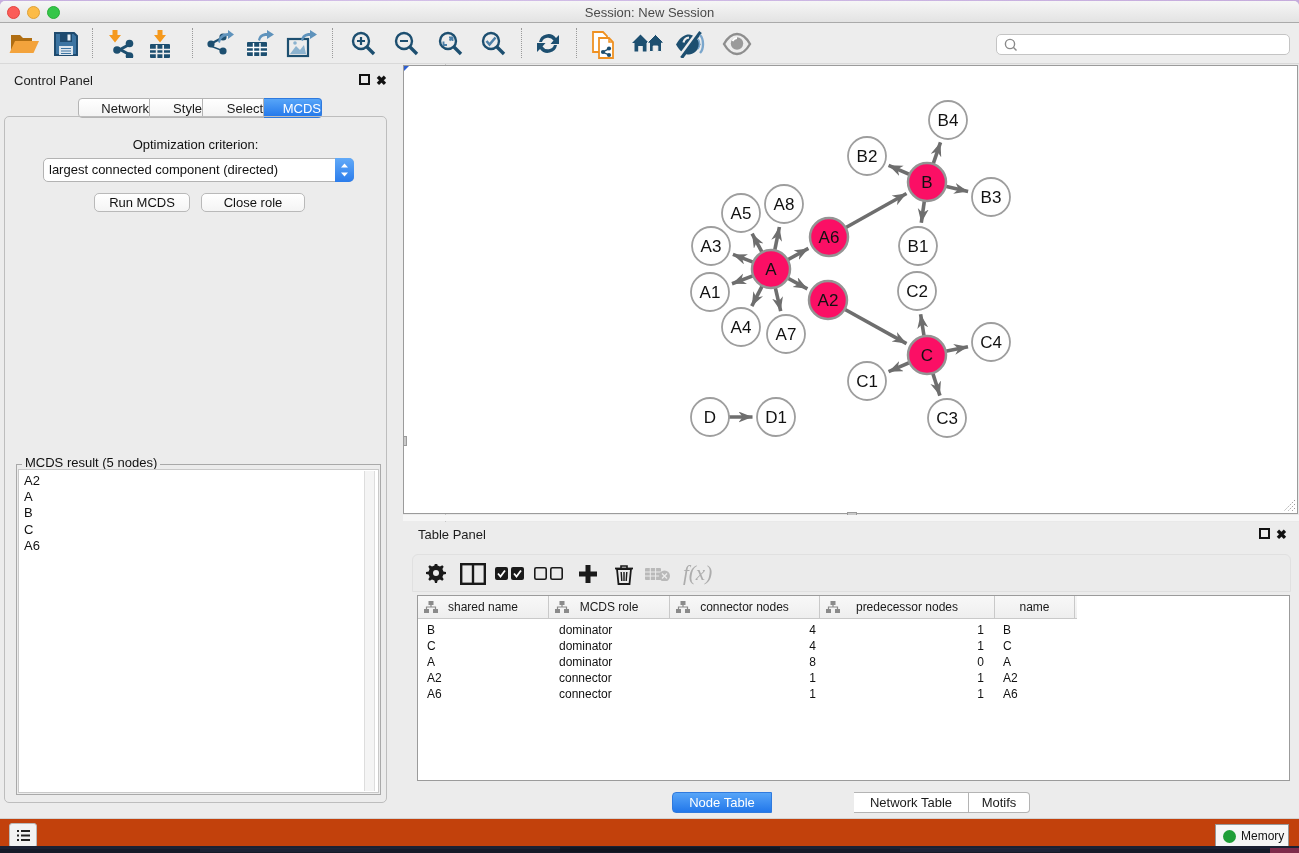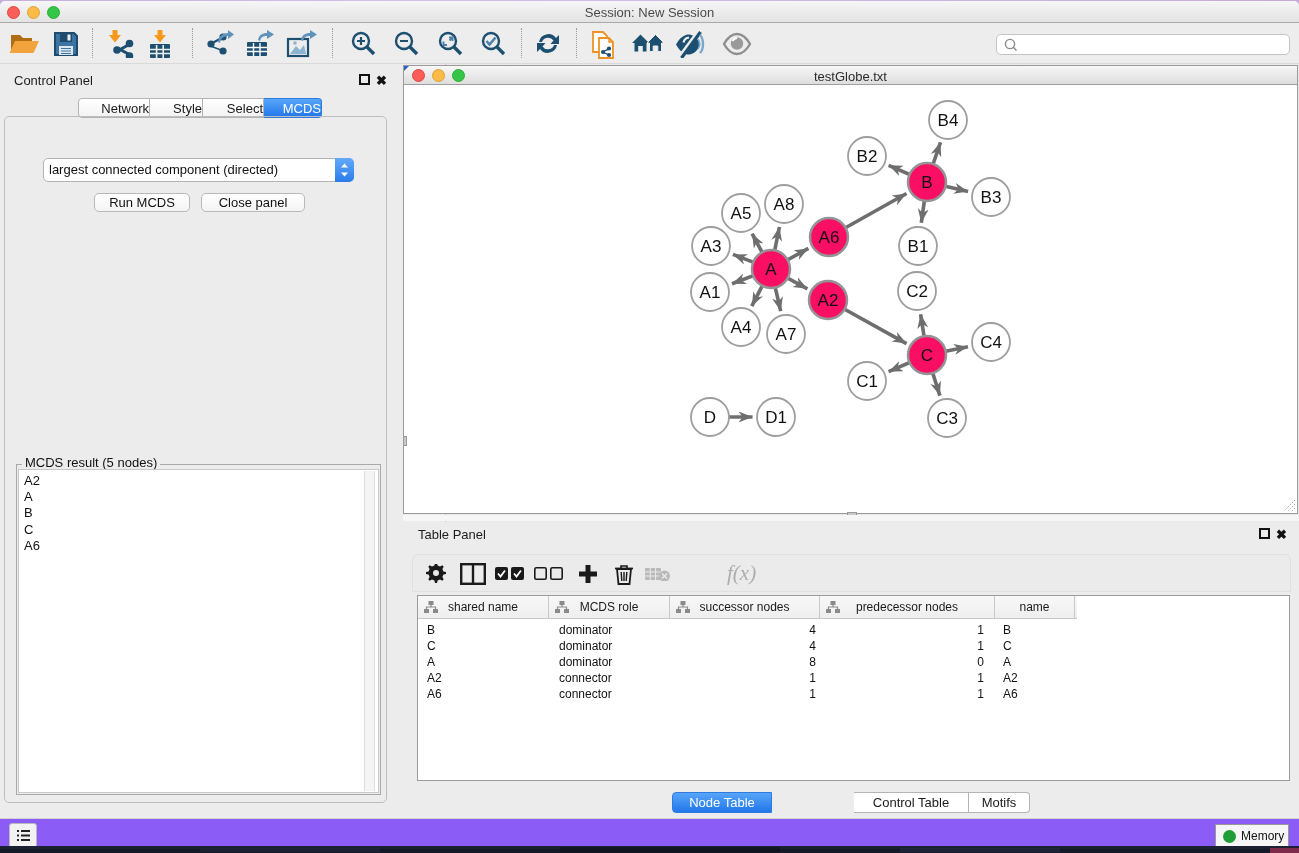--- a/index.html
+++ b/index.html
@@ -48,21 +48,21 @@
 #tptool{position:absolute;left:9px;top:32px;width:879px;height:38px;background:#ebebeb;border:1px solid #e0e0e0;border-radius:6px 6px 0 0;}
 #ttable{position:absolute;left:14px;top:73px;width:873px;height:186px;background:#fff;border:1px solid #9b9b9b;}
 #thead{position:absolute;left:0;top:0;width:659px;height:23px;background:linear-gradient(#f8f8f8,#eee);border-bottom:1px solid #c9c9c9;}
 .hcol{position:absolute;top:0;height:23px;border-right:1px solid #c9c9c9;font-size:12px;color:#1a1a1a;text-align:center;line-height:22px;}
 .trow{position:absolute;font-size:12px;color:#111;height:16px;line-height:16px;}
 .cell{position:absolute;top:0;}
 #tptabs{position:absolute;left:269px;top:270px;height:21px;}
 .seg{position:absolute;top:0;height:21px;background:#fff;border:1px solid #b4b4b4;font-size:13px;color:#1a1a1a;text-align:center;line-height:20px;}
 .segsel{background:linear-gradient(#57a5f8,#2277ea);color:#fff;border-color:#2f7ade;}
 
-#status{position:absolute;left:0;top:817px;width:1299px;height:28px;background:#8b5cf6;border-top:1px solid #d2d2d2;}
+#status{position:absolute;left:0;top:817px;width:1299px;height:28px;background:#c2410c;border-top:1px solid #d2d2d2;}
 #memb{position:absolute;left:1215px;top:5px;width:74px;height:23px;background:#f6f6f6;border:1px solid #989898;font-size:12px;color:#111;}
 #memb i{position:absolute;left:7px;top:5px;width:13px;height:13px;border-radius:50%;background:#1f9e37;}
 #memb span{position:absolute;left:25px;top:4px;font-style:normal;}
 #lstbtn{position:absolute;left:9px;top:4px;width:28px;height:25px;background:#f2f2f2;border:1px solid #b9b9b9;border-radius:3px;}
 #deskbot{position:absolute;left:0;top:846px;width:1299px;height:7px;background:#141824;}
 svg{display:block;}
 .nw{fill:#fff;stroke:#9e9e9e;stroke-width:1.8;}
 .np{fill:#fb0f65;stroke:#949494;stroke-width:2.5;}
 .hico{position:absolute;top:5px;}
 </style></head>
@@ -225,40 +225,35 @@
 <div class="phead" style="left:14px;top:9px;">Control Panel</div>
 <div class="fbtn" style="left:359px;top:10px;"></div>
 <div class="xbtn" style="left:376px;top:11px;">✖</div>
 <div id="cptabs">
 <div class="tab" style="left:0;width:72px;border-radius:4px 0 0 4px;">Network</div>
 <div class="tab" style="left:72px;width:53px;border-left:none;">Style</div>
 <div class="tab" style="left:125px;width:61px;border-left:none;">Select</div>
 <div class="tab tabsel" style="left:186px;width:58px;border-left:none;border-radius:0 4px 4px 0;">MCDS</div>
 </div>
 <div id="cpbody"></div>
+<div id="optlab">Optimization criterion:</div>
 <div id="combo">largest connected component (directed)<div class="step">
             <svg width="19" height="24">
               <path d="M9.5 5.5 L13 9.5 L6 9.5 Z" fill="#fff"></path>
               <path d="M9.5 18.5 L13 14.5 L6 14.5 Z" fill="#fff"></path>
             </svg>
           </div></div>
 <div class="btn" style="left:94px;top:129px;width:96px;">Run MCDS</div>
-<div class="btn" style="left:201px;top:129px;width:104px;">Close panel</div>
+<div class="btn" style="left:201px;top:129px;width:104px;">Close role</div>
 <div id="fieldset">
           <span class="leg">MCDS result (5 nodes)</span>
 <div id="mlist">A2<br>A<br>B<br>C<br>A6<div id="mtrack"></div></div>
 </div>
 </div>
 <div id="gwin">
-<div id="gtitle">
-          <div class="tl t1"></div>
-          <div class="tl t2"></div>
-          <div class="tl t3"></div>
-          <div class="gt">testGlobe.txt</div>
-        </div>
 <div id="bluecorner"></div>
 <svg id="graph" width="893" height="426" viewBox="0 0 893 426">
 <defs>
             <marker id="arr" markerUnits="userSpaceOnUse" markerWidth="16" markerHeight="12" refX="14" refY="5.5" orient="auto">
               <path d="M0 0 L14 5.5 L0 11 L4.2 5.5 Z" fill="#6e6e6e"></path>
             </marker>
           </defs>
 <g stroke="#6e6e6e" stroke-width="3.6" marker-end="url(#arr)">
 <line x1="367.0" y1="183.0" x2="328.0" y2="197.7"></line>
 <line x1="367.0" y1="183.0" x2="328.9" y2="168.4"></line>
@@ -386,27 +381,27 @@
             </g>
             <g stroke="#ebebeb" stroke-width="1">
               <line x1="0" y1="4" x2="16" y2="4"></line>
               <line x1="0" y1="8" x2="16" y2="8"></line>
               <line x1="5.3" y1="0" x2="5.3" y2="12"></line>
               <line x1="10.6" y1="0" x2="10.6" y2="12"></line>
             </g>
             <circle cx="19.5" cy="8" r="5.5" fill="#b9b9b9"></circle>
             <path d="M17 5.5 L22 10.5 M22 5.5 L17 10.5" stroke="#ebebeb" stroke-width="1.4"></path>
           </svg>
-<div style="position:absolute;left:270px;top:6px;font-family:'Liberation Serif',serif;font-style:italic;font-size:21px;color:#adadad;margin-left:44px;">f(x)</div>
+<div style="position:absolute;left:270px;top:6px;font-family:'Liberation Serif',serif;font-style:italic;font-size:21px;color:#adadad;">f(x)</div>
 </div>
 <div id="ttable">
 <div id="thead">
 <div class="hcol" style="left:0;width:131px;">shared name</div>
 <div class="hcol" style="left:131px;width:121px;">MCDS role</div>
-<div class="hcol" style="left:252px;width:150px;">successor nodes</div>
+<div class="hcol" style="left:252px;width:150px;">connector nodes</div>
 <div class="hcol" style="left:402px;width:175px;">predecessor nodes</div>
 <div class="hcol" style="left:577px;width:80px;">name</div>
 <svg class="hico" style="left:6px;" width="14" height="13" viewBox="0 0 14 13">
               <g fill="#8a8a8a">
                 <rect x="4.5" y="0" width="5" height="4"></rect>
                 <rect x="0" y="8" width="5" height="4"></rect>
                 <rect x="9" y="8" width="5" height="4"></rect>
               </g>
               <path d="M7 4 L7 6 M2.5 8 L2.5 6 L11.5 6 L11.5 8" stroke="#8a8a8a" fill="none" stroke-width="1.2"></path>
             </svg>
@@ -467,21 +462,21 @@
             <span class="cell" style="left:9px;">A6</span>
             <span class="cell" style="left:141px;">connector</span>
             <span class="cell" style="left:252px;width:146px;text-align:right;">1</span>
             <span class="cell" style="left:402px;width:164px;text-align:right;">1</span>
             <span class="cell" style="left:585px;">A6</span>
           </div>
 </div>
 <div id="tptabs">
 <div class="seg segsel" style="left:0;width:100px;border-radius:4px 0 0 4px;">Node Table</div>
 <div class="seg" style="left:91px;width:91px;border-left:none;margin-top:42px;">Edge Table</div>
-<div class="seg" style="left:182px;width:115px;border-left:none;">Control Table</div>
+<div class="seg" style="left:182px;width:115px;border-left:none;">Network Table</div>
 <div class="seg" style="left:297px;width:61px;border-left:none;border-radius:0 4px 4px 0;">Motifs</div>
 </div>
 </div>
 </div>
 <div id="status">
 <div id="lstbtn">
         <svg width="26" height="23">
           <g stroke="#222" stroke-width="2">
             <line x1="7" y1="7" x2="9" y2="7"></line>
             <line x1="11" y1="7" x2="20" y2="7"></line>

